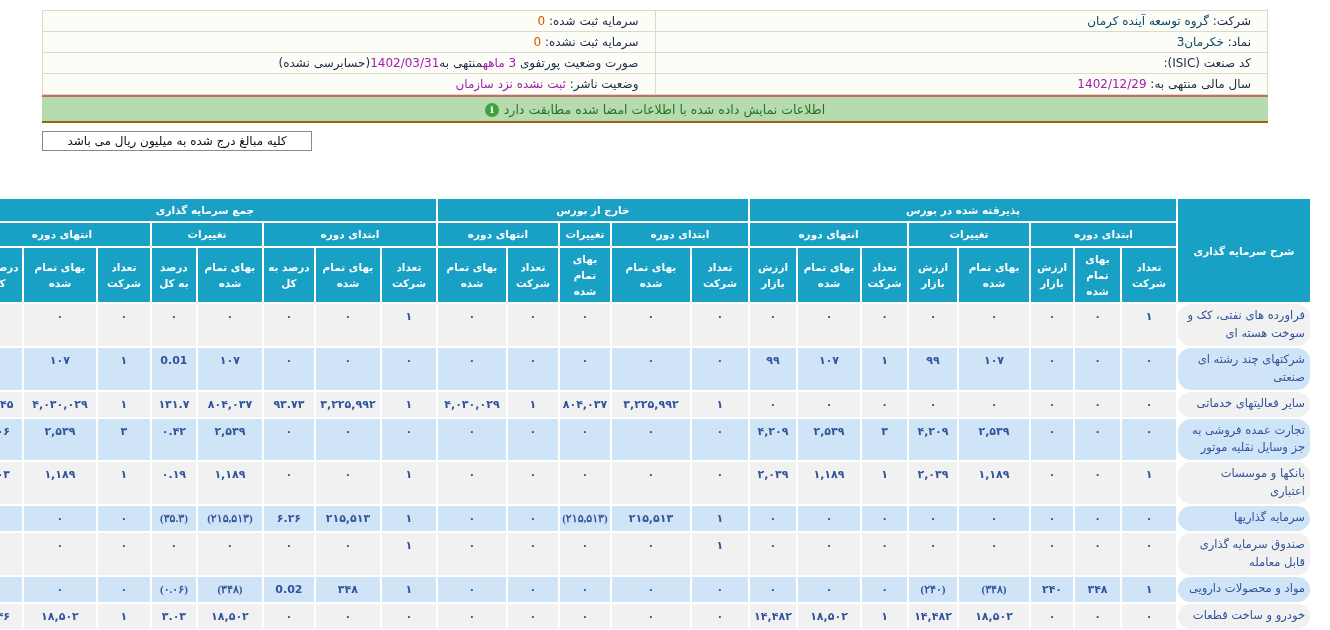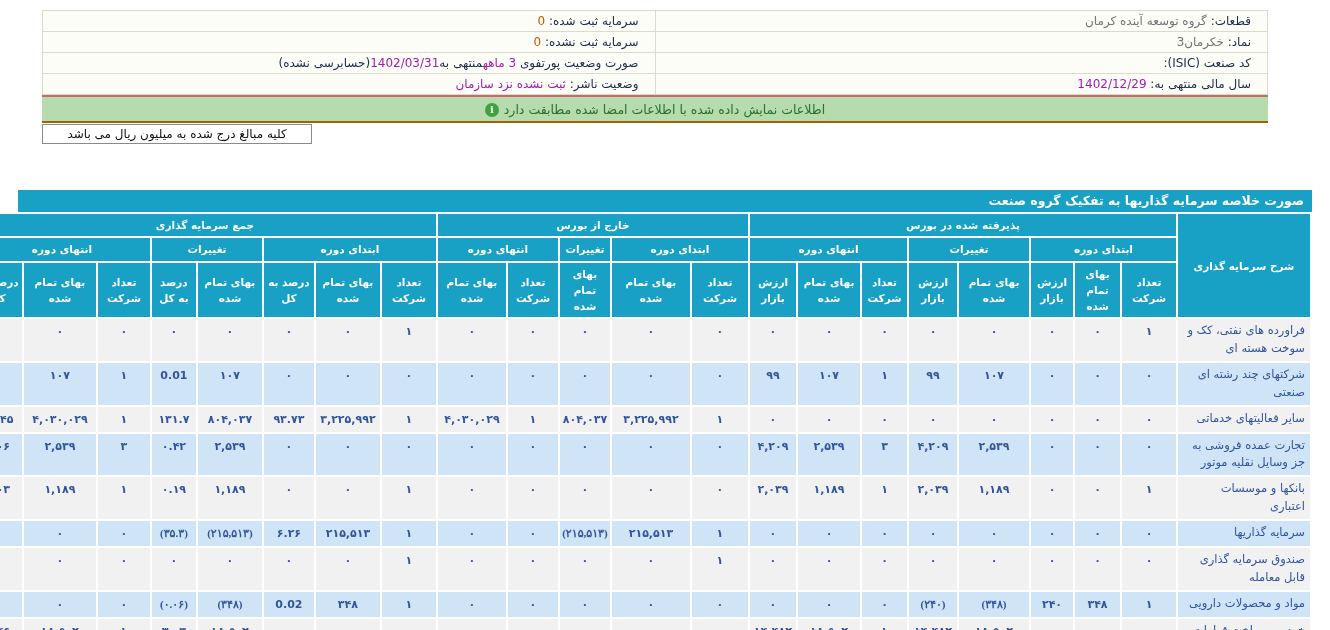--- a/index.html
+++ b/index.html
@@ -10,37 +10,37 @@
     direction:rtl; overflow:hidden;
   }
   
   .top-container { width:1226px; margin:10px 62px 0 42px; }
   table.info { width:100%; border-collapse:collapse; background:#fdfdf7; }
   table.info td {
     width:50%; border:1px solid #dadacd; padding:2px 16px;
     font-size:12px; height:21px; color:#1c2b4a; white-space:nowrap;
   }
   .lbl { color:#1c2b4a; }
-  .val-maroon { color:#737373; }
+  .val-maroon { color:#0c4a6e; }
   .val-red { color:#a21caf; }
   .val-orange { color:#cc5500; }
   
   .notice {
     background:#b5dbae; border-top:2px solid #c96a6a; border-bottom:2px solid #a16207;
     text-align:center; padding:4px 0; font-size:12.5px; color:#267326;
   }
   .notice .txt { vertical-align:middle; }
   .info-icon {
     display:inline-block; width:14px; height:14px; border-radius:50%;
     background:#3fa23f; color:#fff; font-size:10px; font-weight:bold;
     line-height:14px; text-align:center; vertical-align:middle;
     margin-right:5px; font-family:"DejaVu Serif", serif;
   }
   
-  .btn-row { text-align:left; }
+  .btn-row { margin-top:7px; text-align:left; }
   .unit-btn {
     display:inline-block; min-width:270px; padding:2px 10px;
     background:#ffffff; border:1px solid #8a8a8a;
     font-size:12px; color:#111; text-align:center;
     font-family:"DejaVu Sans", sans-serif; cursor:default;
   }
   
   .main-container { width:1294px; margin:46px 18px 0 18px; }
   .table-title {
     background:#18a0c5; color:#fff; font-weight:bold; font-size:12.5px;
@@ -55,35 +55,35 @@
     text-align:center; vertical-align:middle; padding:3px 2px; line-height:1.55;
   }
   th.desc-h {
     vertical-align:top; text-align:right; font-size:11.5px; padding:4px 6px;
   }
   table.data td {
     font-size:11px; font-weight:bold; color:#31549b;
     text-align:center; vertical-align:top; padding:4px 2px; line-height:1.55;
   }
   table.data td.desc {
-    text-align:right; font-weight:normal; font-size:11.5px; padding:3px 5px;
+    text-align:right; font-weight:normal; font-size:11.5px; padding:3px 5px;border-radius:13px;
   }
   tr.gray td  { background:#f1f1f1; }
   tr.blue td  { background:#cfe5f7; }
   td.neg { color:#e60000;font-family:Liberation Serif, serif; }
 </style>
 </head>
 <body>
 
 <div class="top-container">
   <table class="info">
     <tbody>
         <tr>
       <td>
-        <span class="lbl">قطعات:</span>
+        <span class="lbl">شرکت:</span>
         <span class="val-maroon">گروه توسعه آینده کرمان</span>
       </td>
       <td>
         <span class="lbl">سرمایه ثبت شده:</span>
         <span class="val-orange">0</span>
       </td>
     </tr>
     <tr>
       <td>
         <span class="lbl">نماد:</span>
@@ -119,21 +119,20 @@
   <div class="notice">
     <span class="txt">اطلاعات نمایش داده شده با اطلاعات امضا شده مطابقت دارد</span><span class="info-icon">i</span>
   </div>
 
   <div class="btn-row">
     <button class="unit-btn">کلیه مبالغ درج شده به میلیون ریال می باشد</button>
   </div>
 </div>
 
 <div class="main-container">
-  <div class="table-title">صورت خلاصه سرمایه گذاریها به تفکیک گروه صنعت</div>
   <table class="data">
     <colgroup>
       <col style="width:132px">
       <col style="width:54px">
         <col style="width:45px">
         <col style="width:42px">
       <col style="width:70px">
         <col style="width:48px">
       <col style="width:45px">
         <col style="width:62px">

